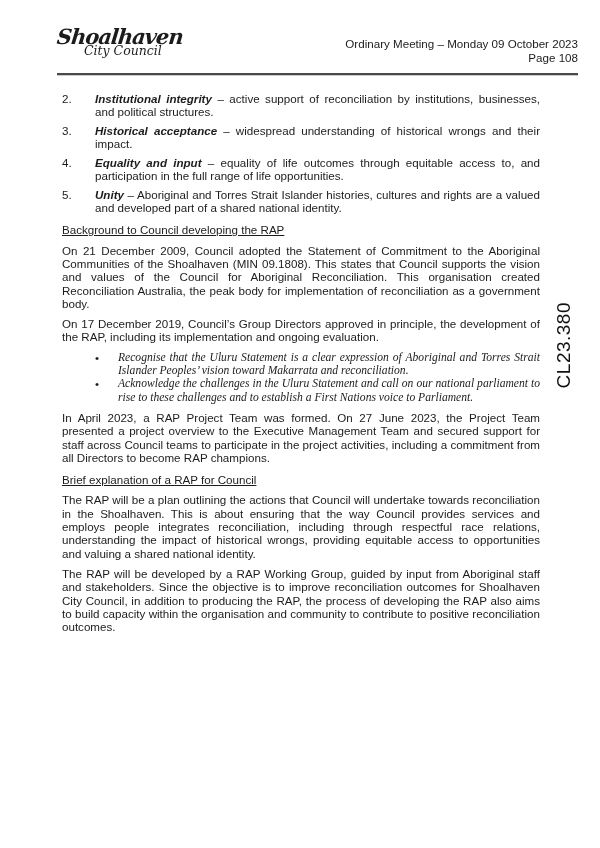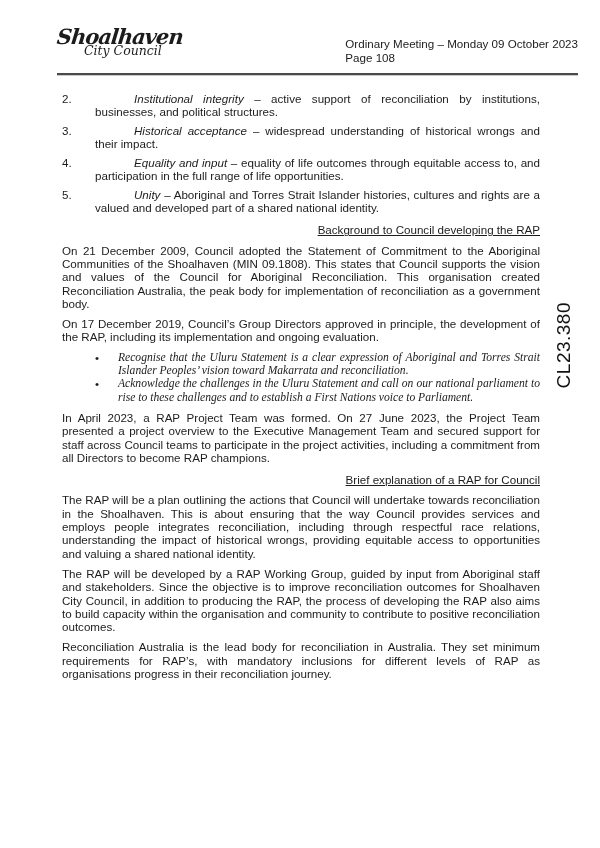--- a/index.html
+++ b/index.html
@@ -28,21 +28,21 @@
     transform: skewX(-6deg);
   }
   .logo-sub {
     display: block;
     font-family: "DejaVu Serif", serif;
     font-style: italic;
     font-size: 12.5px;
     margin: -2px 0 9px 27px;
   }
   .header-right {
-    text-align: left;
+    text-align: right;
     font-size: 11.6px;
     line-height: 14.5px;
     padding-bottom: 1px;
   }
   .rule {
     margin-top: 6px;
     height: 2px;
     background: #4a4a4c;
     border-bottom: 1px solid #c9c9c9;
   }
@@ -62,26 +62,26 @@
   
   .content {
     padding: 16px 60px 0 62px;
     font-size: 11.6px;
     line-height: 13.3px;
     text-align: justify;
   }
   .list-item { display: flex; margin-bottom: 5.5px; }
   .li-num { width: 33px; flex: none; }
   .li-text { flex: 1; text-align: justify; }
-  .term { font-weight: normal; font-style: italic; margin-left: 39px; }
+  .term { font-weight: bold; font-style: italic; }
 
   .section-heading {
     text-decoration: underline;
     margin: 9px 0 7px 0;
-    text-align: right;
+    text-align: left;
   }
 
   p.para { margin: 0 0 7px 0; }
 
   .bullets { margin: 0 0 7px 0; }
   .bullet-item { display: flex; margin-left: 33px; font-style: italic; }
   .b-glyph { width: 23px; flex: none; font-style: normal; }
   .b-text { flex: 1; text-align: justify; font-family: Liberation Serif, serif; }
 </style>
 </head>
@@ -139,16 +139,15 @@
         <span class="b-text">Acknowledge the challenges in the Uluru Statement and call on our national parliament to rise to these challenges and to establish a First Nations voice to Parliament.</span>
       </div>
     </div>
 
     <p class="para">In April 2023, a RAP Project Team was formed. On 27 June 2023, the Project Team presented a project overview to the Executive Management Team and secured support for staff across Council teams to participate in the project activities, including a commitment from all Directors to become RAP champions.</p>
 
     <div class="section-heading">Brief explanation of a RAP for Council</div>
 
     <p class="para">The RAP will be a plan outlining the actions that Council will undertake towards reconciliation in the Shoalhaven. This is about ensuring that the way Council provides services and employs people integrates reconciliation, including through respectful race relations, understanding the impact of historical wrongs, providing equitable access to opportunities and valuing a shared national identity.</p>
     <p class="para">The RAP will be developed by a RAP Working Group, guided by input from Aboriginal staff and stakeholders. Since the objective is to improve reconciliation outcomes for Shoalhaven City Council, in addition to producing the RAP, the process of developing the RAP also aims to build capacity within the organisation and community to contribute to positive reconciliation outcomes.</p>
-    <p class="para">Reconciliation Australia is the lead body for reconciliation in Australia. They set minimum requirements for RAP’s, with mandatory inclusions for different levels of RAP as organisations progress in their reconciliation journey.</p>
 
   </div>
 </div>
 
 </body></html>

